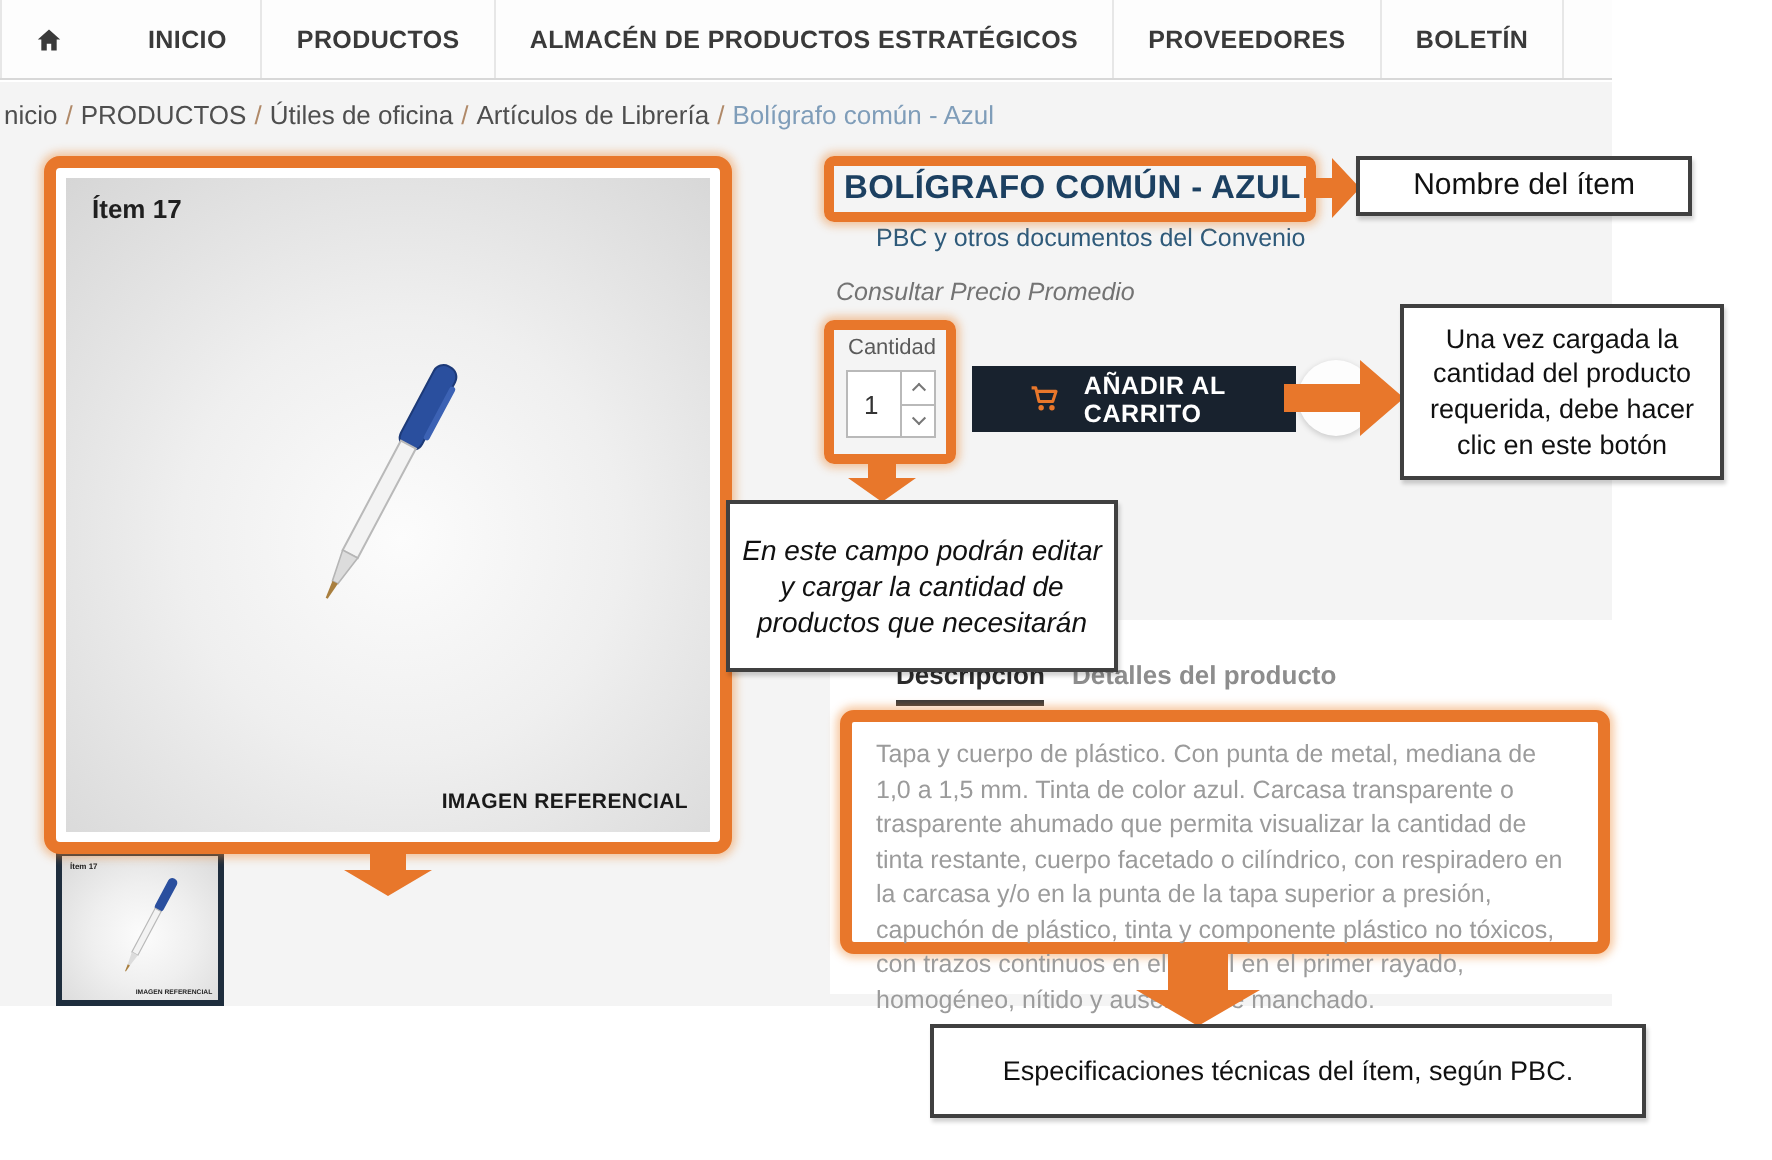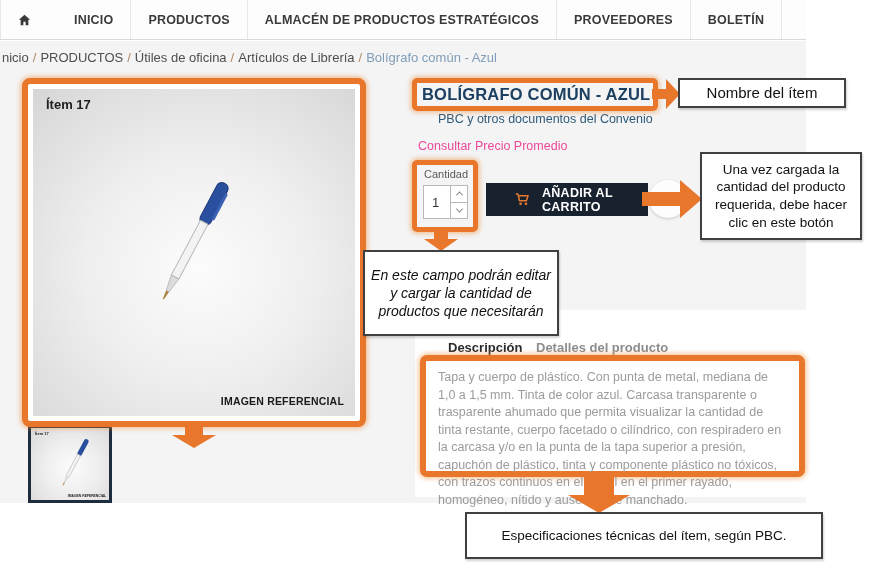--- a/index.html
+++ b/index.html
@@ -41,21 +41,21 @@
   .thumb-note { position:absolute; right:3px; bottom:2px; font-size:8px; font-weight:bold; color:#222;
                 transform:scale(.42); transform-origin:right bottom; white-space:nowrap; }
 
   
   .title-frame { position:absolute; left:412px; top:78px; width:246px; height:33px; z-index:5;
                  border:5px solid #e8772b; border-radius:5px;
                  box-shadow:0 0 4px 2px rgba(237,137,54,.45); display:flex; align-items:center; }
   .product-title { font-size:16.5px; font-weight:bold; color:#1c4061; padding-left:5px; white-space:nowrap; letter-spacing:.2px; }
 
   .doc-link { position:absolute; left:418px; top:112px; font-size:12.5px; color:#2e5a7a; cursor:pointer;margin-left:20px; }
-  .price-link { position:absolute; left:418px; top:139px; font-size:12.5px; color:#ec4899; cursor:pointer; }
+  .price-link { position:absolute; left:418px; top:139px; font-size:12.5px; color:#737373; cursor:pointer;font-style:italic; }
 
   .qty-frame { position:absolute; left:412px; top:160px; width:66px; height:72px; z-index:5;
                border:5px solid #e8772b; border-radius:5px; box-shadow:0 0 4px 2px rgba(237,137,54,.45); }
   .qty-label { position:absolute; left:7px; top:3px; font-size:11px; color:#5a5a5a; }
   .qty-row { position:absolute; left:6px; top:20px; display:flex; }
   .qty-input { width:28px; height:34px; border:1px solid #b9b9b9; background:#fff; font-size:13px;
                color:#333; padding-left:8px; font-family:"Liberation Sans",sans-serif; }
   .qty-stepper { display:flex; flex-direction:column; width:17px; height:34px; }
   .step-btn { flex:1; border:1px solid #b9b9b9; border-left:none; background:#fff; display:flex;
               align-items:center; justify-content:center; cursor:pointer; }
@@ -67,21 +67,21 @@
   .cart-button { position:absolute; left:486px; top:183px; width:162px; height:33px; background:#18222e;
                  display:flex; align-items:center; gap:11px; padding-left:29px; cursor:pointer; z-index:3; }
   .cart-button span { color:#fff; font-size:12.5px; font-weight:bold; letter-spacing:.3px; }
   .more-circle { position:absolute; left:649px; top:180px; width:38px; height:38px; border-radius:50%;
                  background:#fdfdfd; box-shadow:0 1px 3px rgba(0,0,0,.18); z-index:2; cursor:pointer;
                  display:flex; align-items:center; justify-content:center; }
   .more-circle .chev2 { width:8px; height:8px; border-left:2px solid #aab0b6; border-top:2px solid #aab0b6;
                         transform:rotate(225deg) translate(2px,2px); }
 
   
-  .tab { position:absolute; font-size:13px; font-weight:bold; cursor:pointer;margin-top:10px; }
+  .tab { position:absolute; font-size:13px; font-weight:bold; cursor:pointer; }
   .tab.active { left:448px; top:330px; color:#2b2b2b; padding-bottom:5px; border-bottom:3px solid #3a3a3a; }
   .tab.inactive { left:536px; top:330px; color:#8d8d8d; }
 
   .desc-frame { position:absolute; left:420px; top:355px; width:385px; height:122px; z-index:5;
                 border:6px solid #e8772b; border-radius:7px; background:#fff;
                 box-shadow:0 0 4px 2px rgba(237,137,54,.45); padding:8px 12px; }
   .desc-text { font-size:12.5px; color:#9b9b9b; line-height:1.4; }
 
   
   .callout { position:absolute; background:#fff; border:2px solid #404040; z-index:7;

